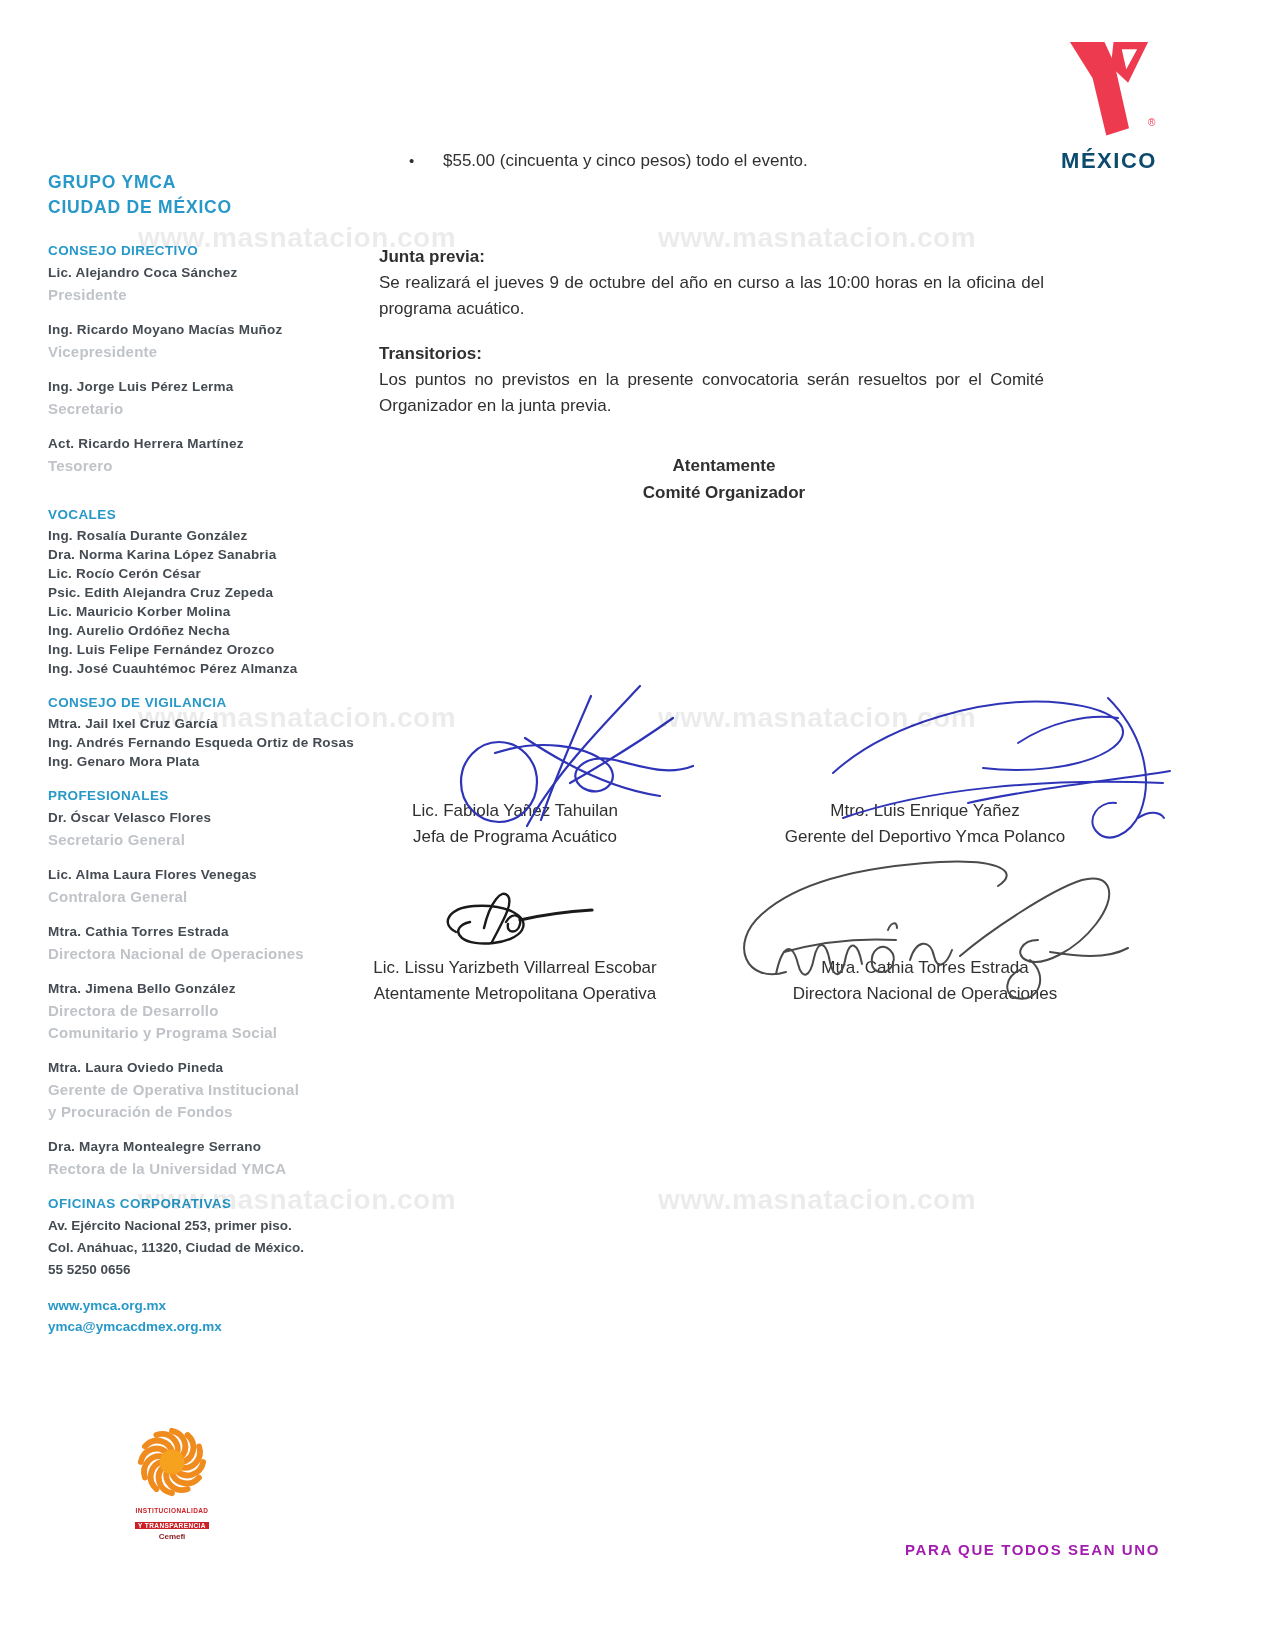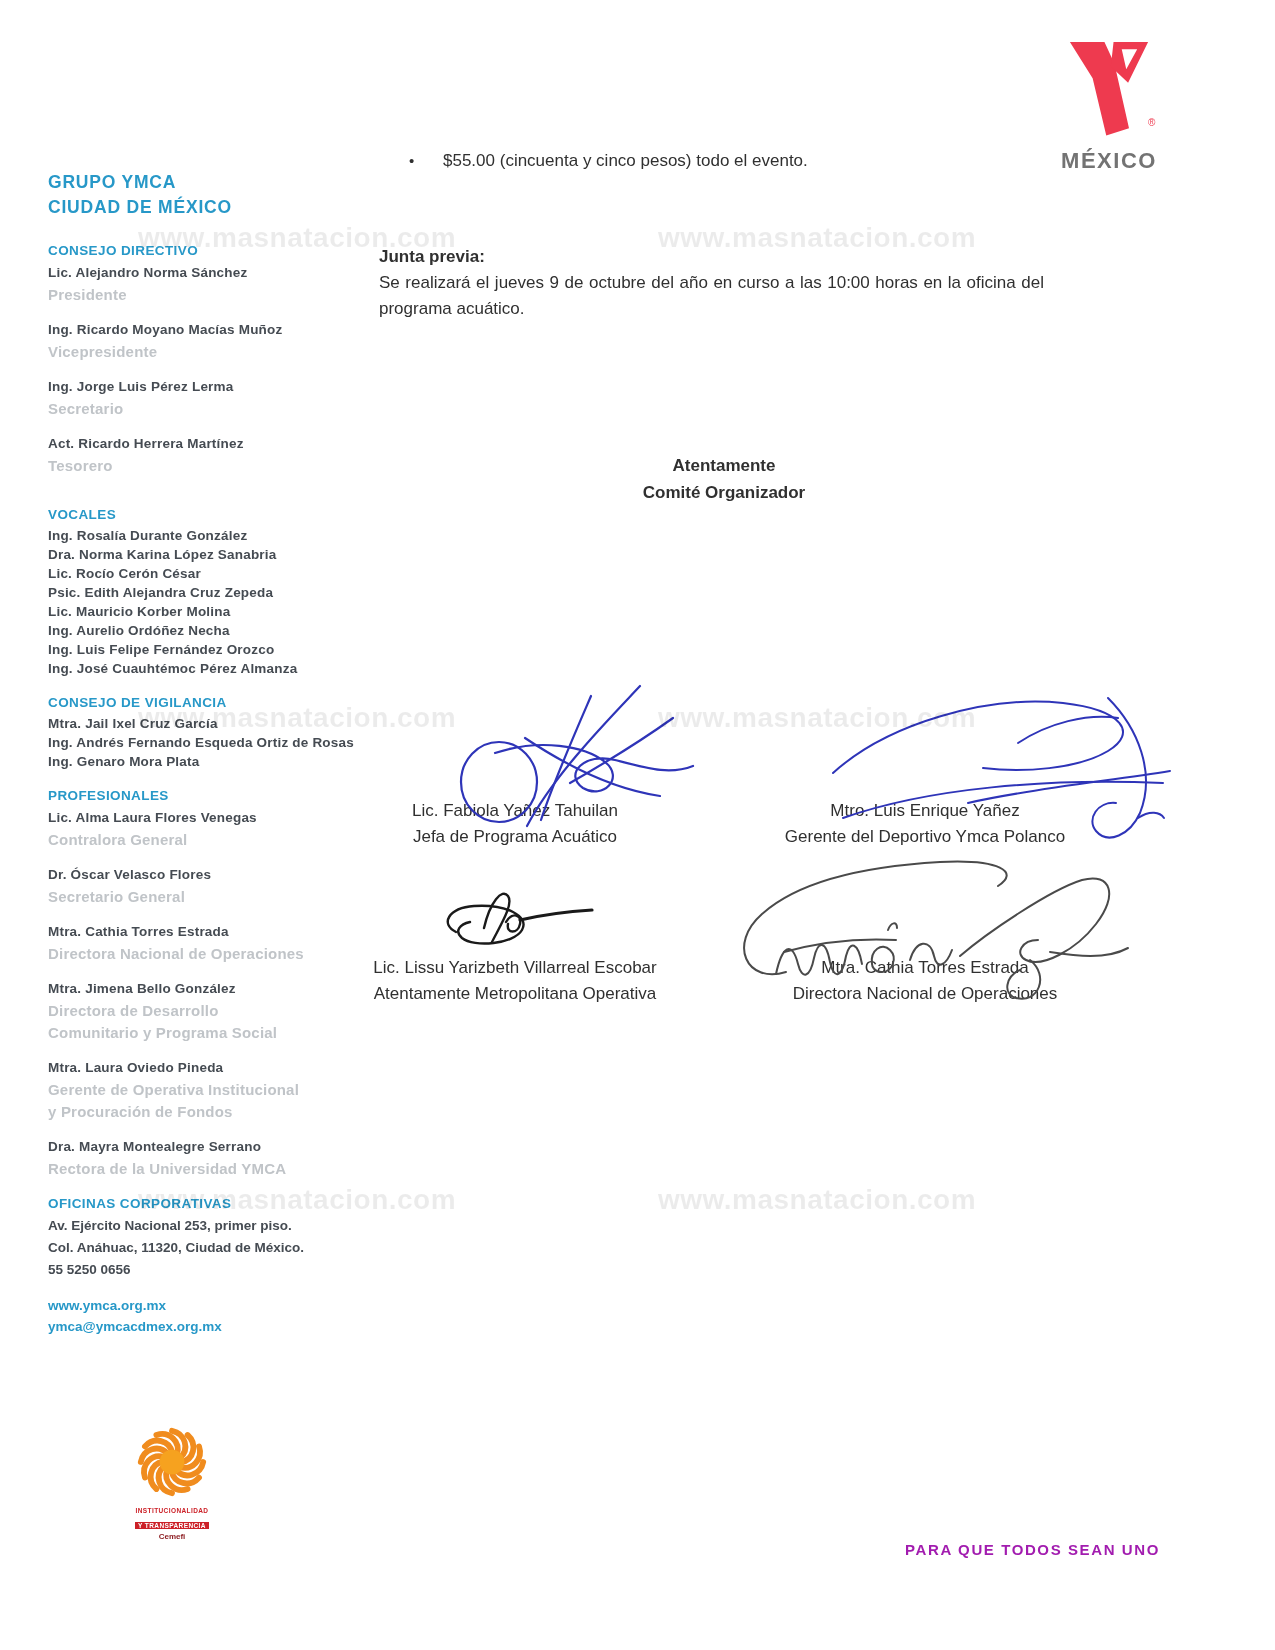--- a/index.html
+++ b/index.html
@@ -31,21 +31,21 @@
 
   
   .cemefi{position:absolute;left:112px;top:1423px;width:120px;text-align:center;z-index:2;}
   .cemefi-l1{font-size:6.5px;font-weight:bold;color:#cc2027;letter-spacing:.4px;margin-top:2px;}
   .cemefi-l2{font-size:6.5px;font-weight:bold;color:#fff;background:#cc2027;
              display:inline-block;padding:0 3px;letter-spacing:.4px;}
   .cemefi-l3{font-size:8px;font-weight:bold;color:#8b1a1f;}
 
   
   .ymca-logo{position:absolute;left:1048px;top:40px;width:122px;text-align:center;z-index:2;}
-  .ymca-country{font-size:22px;font-weight:bold;color:#737373;letter-spacing:1.5px;margin-top:2px;}
+  .ymca-country{font-size:22px;font-weight:bold;color:#0c4a6e;letter-spacing:1.5px;margin-top:2px;}
 
   
   .bullet-line{position:absolute;left:409px;top:148px;width:660px;font-size:17px;
                line-height:26px;z-index:2;}
   .bullet-dot{display:inline-block;width:34px;vertical-align:top;font-size:15px;}
   .para-block{position:absolute;left:379px;width:665px;z-index:2;}
   .para-heading{font-weight:bold;font-size:17px;line-height:26px;}
   .para-body{font-size:17px;line-height:26px;text-align:justify;}
   .closing{position:absolute;left:379px;top:452px;width:690px;text-align:center;
            font-weight:bold;font-size:17px;line-height:27px;z-index:2;}
@@ -81,20 +81,24 @@
 
   <div class="bullet-line">
     <span class="bullet-dot">•</span><span>$55.00 (cincuenta y cinco pesos) todo el evento.</span>
   </div>
 
   <div class="para-block" style="top:244px;">
     <div class="para-heading">Junta previa:</div>
     <div class="para-body">Se realizará el jueves 9 de octubre del año en curso a las 10:00 horas en la oficina del programa acuático.</div>
   </div>
 
+  <div class="para-block" style="top:341px;">
+    <div class="para-heading">Transitorios:</div>
+    <div class="para-body">Los puntos no previstos en la presente convocatoria serán resueltos por el Comité Organizador en la junta previa.</div>
+  </div>
 
   <div class="closing">
     <div>Atentamente</div>
     <div>Comité Organizador</div>
   </div>
 
   <svg class="sig-svg" style="left:435px;top:678px;" width="295" height="155" viewBox="0 0 295 155" fill="none" stroke="#2e34b8" stroke-width="2.2" stroke-linecap="round">
     <ellipse cx="64" cy="104" rx="38" ry="40"></ellipse>
     <path d="M205,8 C175,40 120,95 92,148"></path>
     <path d="M156,18 C140,55 118,105 106,142"></path>
@@ -149,21 +153,21 @@
   </div>
 
   <div class="sidebar">
     <div class="org-name">
       <div>GRUPO YMCA</div>
       <div>CIUDAD DE MÉXICO</div>
     </div>
 
     <div class="sb-title">CONSEJO DIRECTIVO</div>
     <div class="sb-member">
-      <div class="sb-name">Lic. Alejandro Norma Sánchez</div>
+      <div class="sb-name">Lic. Alejandro Coca Sánchez</div>
       <div class="sb-role">Presidente</div>
     </div>
     <div class="sb-member">
       <div class="sb-name">Ing. Ricardo Moyano Macías Muñoz</div>
       <div class="sb-role">Vicepresidente</div>
     </div>
     <div class="sb-member">
       <div class="sb-name">Ing. Jorge Luis Pérez Lerma</div>
       <div class="sb-role">Secretario</div>
     </div>
@@ -185,26 +189,26 @@
 
     <div class="sb-gap"></div>
     <div class="sb-title">CONSEJO DE VIGILANCIA</div>
     <div class="sb-line">Mtra. Jail Ixel Cruz García</div>
     <div class="sb-line">Ing. Andrés Fernando Esqueda Ortiz de Rosas</div>
     <div class="sb-line">Ing. Genaro Mora Plata</div>
 
     <div class="sb-gap"></div>
     <div class="sb-title">PROFESIONALES</div>
     <div class="sb-member">
+      <div class="sb-name">Dr. Óscar Velasco Flores</div>
+      <div class="sb-role">Secretario General</div>
+    </div>
+    <div class="sb-member">
       <div class="sb-name">Lic. Alma Laura Flores Venegas</div>
       <div class="sb-role">Contralora General</div>
-    </div>
-    <div class="sb-member">
-      <div class="sb-name">Dr. Óscar Velasco Flores</div>
-      <div class="sb-role">Secretario General</div>
     </div>
     <div class="sb-member">
       <div class="sb-name">Mtra. Cathia Torres Estrada</div>
       <div class="sb-role">Directora Nacional de Operaciones</div>
     </div>
     <div class="sb-member">
       <div class="sb-name">Mtra. Jimena Bello González</div>
       <div class="sb-role">Directora de Desarrollo Comunitario y Programa Social</div>
     </div>
     <div class="sb-member">

